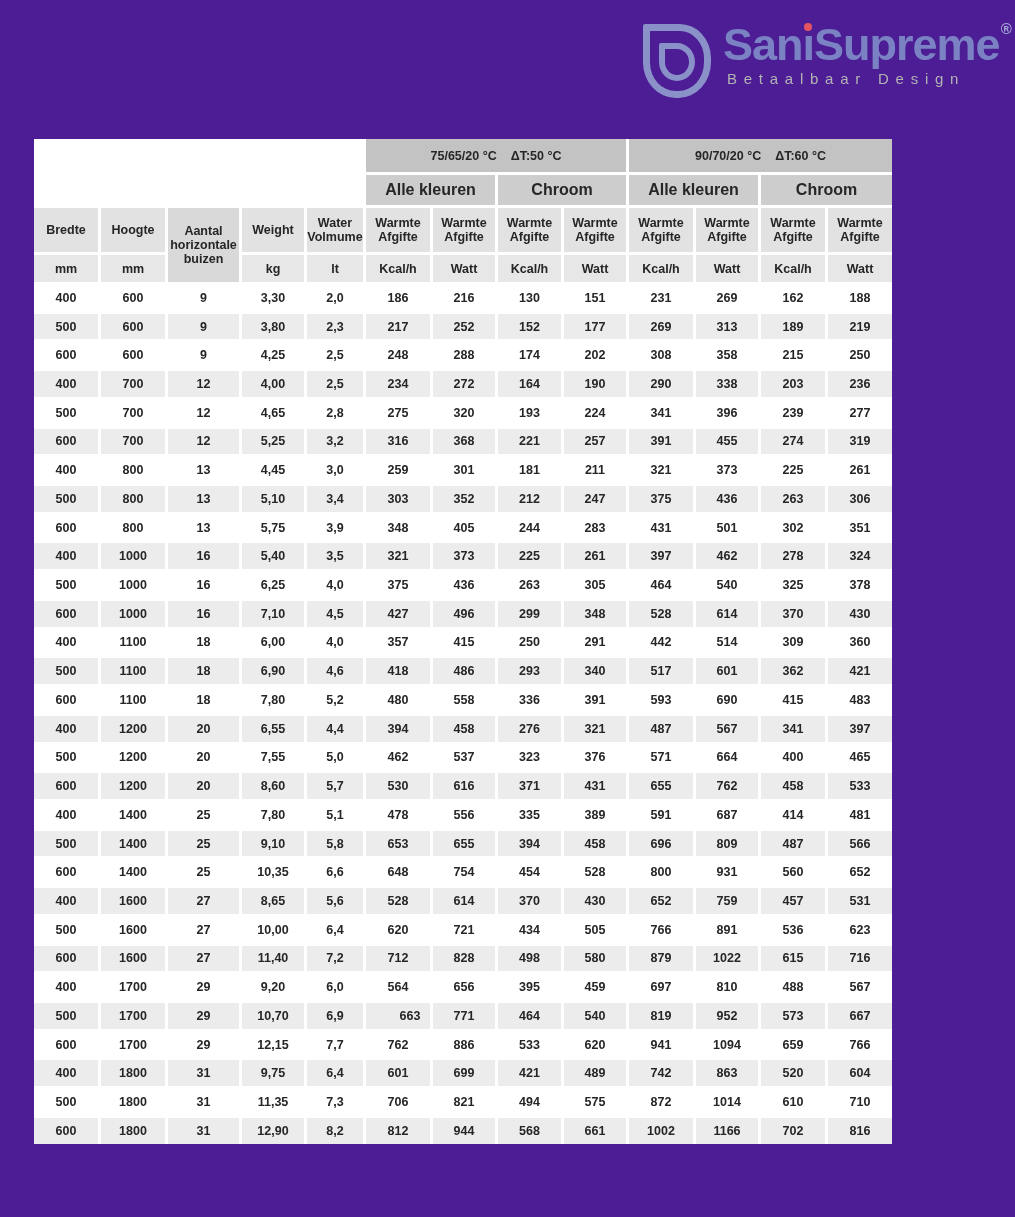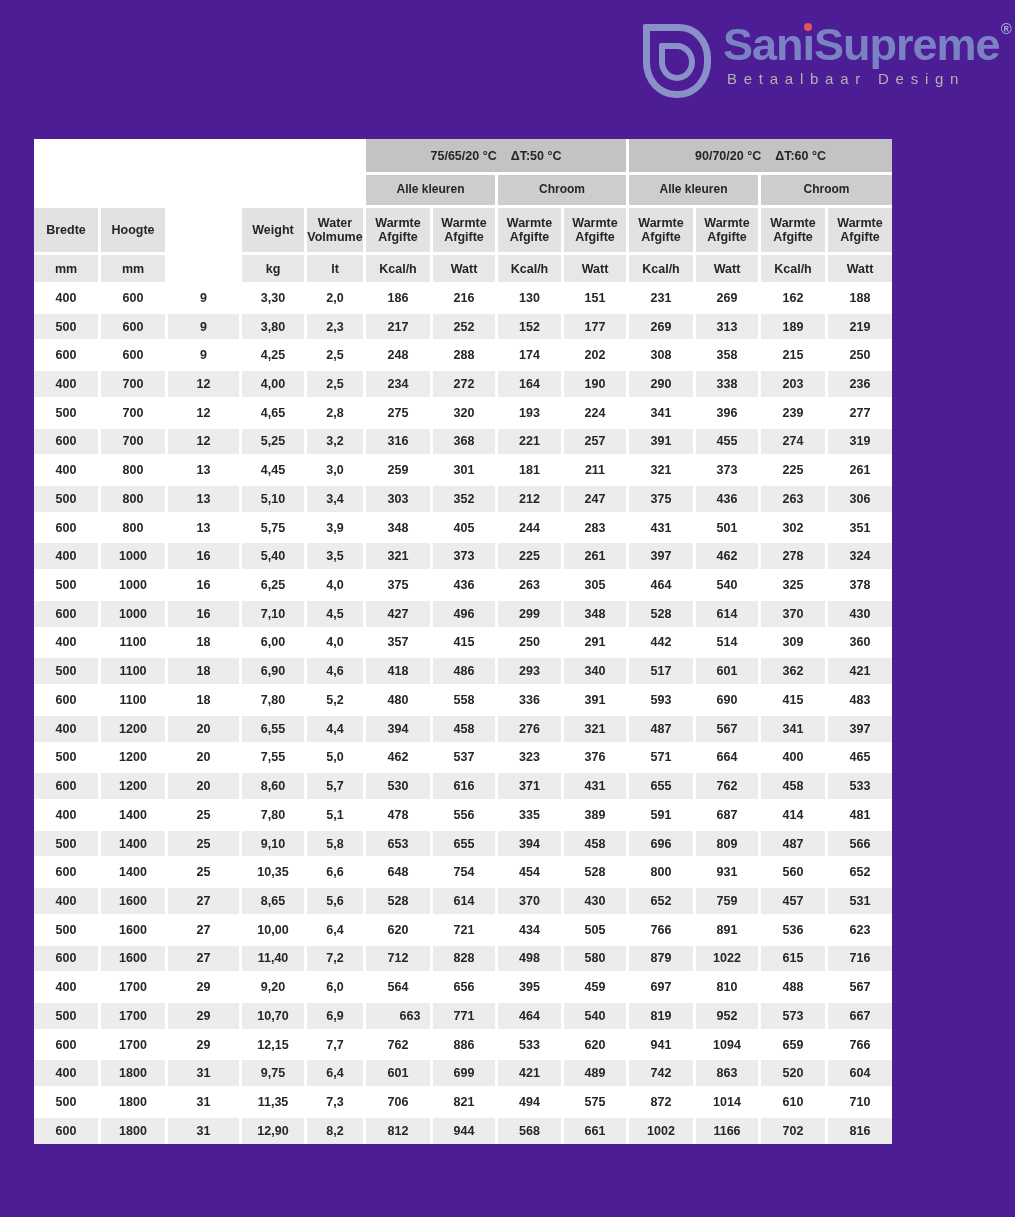--- a/index.html
+++ b/index.html
@@ -31,21 +31,21 @@
   
   .spec-table{position:absolute;left:34px;top:139px;display:grid;
     grid-template-columns:64px 64px 71px 62px 56px 64px 62px 63px 62px 64px 62px 64px 64px;
     grid-template-rows:33px 30px 44px 27px;
     grid-auto-rows:25.72px;
     gap:3px;background:#fff;}
   .cell{display:flex;align-items:center;justify-content:center;text-align:center;
     font-weight:700;color:var(--ink);line-height:1.12;white-space:pre-line;}
   .c-title{background:var(--table-black);color:#fff;font-size:21px;letter-spacing:0.5px;}
   .c-temp{background:var(--temp-bg);font-size:12.5px;gap:14px;white-space:pre;}
-  .c-sub{background:var(--sub-bg);font-size:12px;}
+  .c-sub{background:var(--sub-bg);font-size:16px;}
   .c-head{background:var(--head-bg);font-size:12.5px;}
   .c-aantal{background:var(--aantal-bg);}
   .c-unit{background:var(--unit-bg);font-size:12.5px;}
   .c-data{font-size:12.5px;background:transparent;}
   .c-data.even{background:var(--stripe);}
 </style>
 </head>
 <body>
 
 <div class="page">
@@ -65,20 +65,23 @@
       <div class="cell c-temp" style="grid-area: 1 / 6 / auto / span 4;"><span>75/65/20 °C</span><span>ΔT:50 °C</span></div>
       <div class="cell c-sub" style="grid-area: 2 / 6 / auto / span 2;">Alle kleuren</div>
       <div class="cell c-sub" style="grid-area: 2 / 8 / auto / span 2;">Chroom</div>
       <div class="cell c-temp" style="grid-area: 1 / 10 / auto / span 4;"><span>90/70/20 °C</span><span>ΔT:60 °C</span></div>
       <div class="cell c-sub" style="grid-area: 2 / 10 / auto / span 2;">Alle kleuren</div>
       <div class="cell c-sub" style="grid-area: 2 / 12 / auto / span 2;">Chroom</div>
       <div class="cell c-head" style="grid-area: 3 / 1;">Bredte</div>
       <div class="cell c-unit" style="grid-area: 4 / 1;">mm</div>
       <div class="cell c-head" style="grid-area: 3 / 2;">Hoogte</div>
       <div class="cell c-unit" style="grid-area: 4 / 2;">mm</div>
+      <div class="cell c-head c-aantal" style="grid-area: 3 / 3 / span 2;">Aantal
+horizontale
+buizen</div>
       <div class="cell c-head" style="grid-area: 3 / 4;">Weight</div>
       <div class="cell c-unit" style="grid-area: 4 / 4;">kg</div>
       <div class="cell c-head" style="grid-area: 3 / 5;">Water
 Volmume</div>
       <div class="cell c-unit" style="grid-area: 4 / 5;">lt</div>
       <div class="cell c-head" style="grid-area: 3 / 6;">Warmte
 Afgifte</div>
       <div class="cell c-unit" style="grid-area: 4 / 6;">Kcal/h</div>
       <div class="cell c-head" style="grid-area: 3 / 7;">Warmte
 Afgifte</div>

